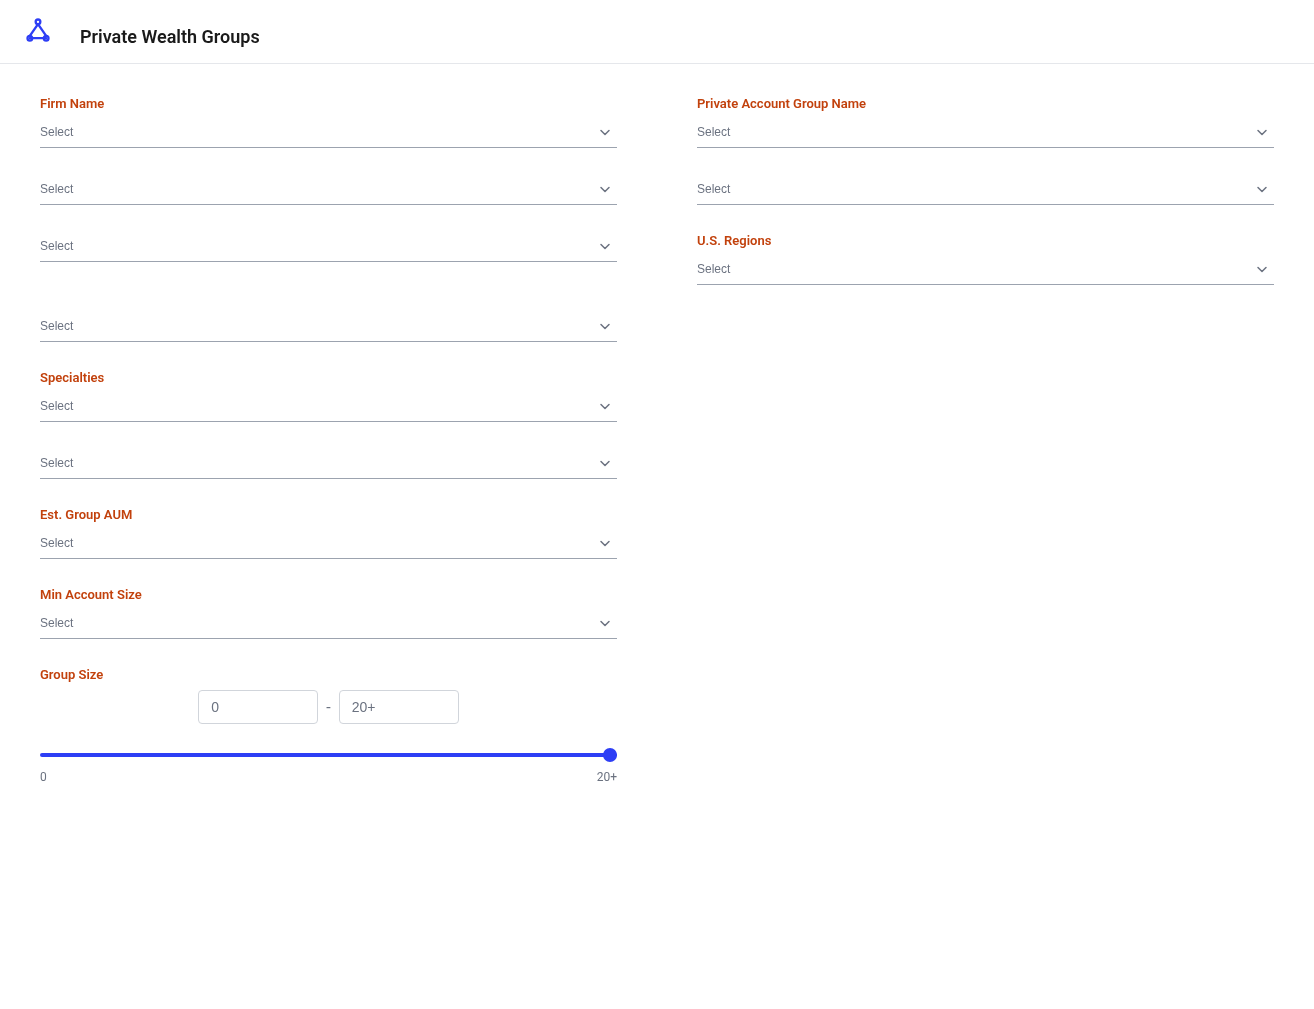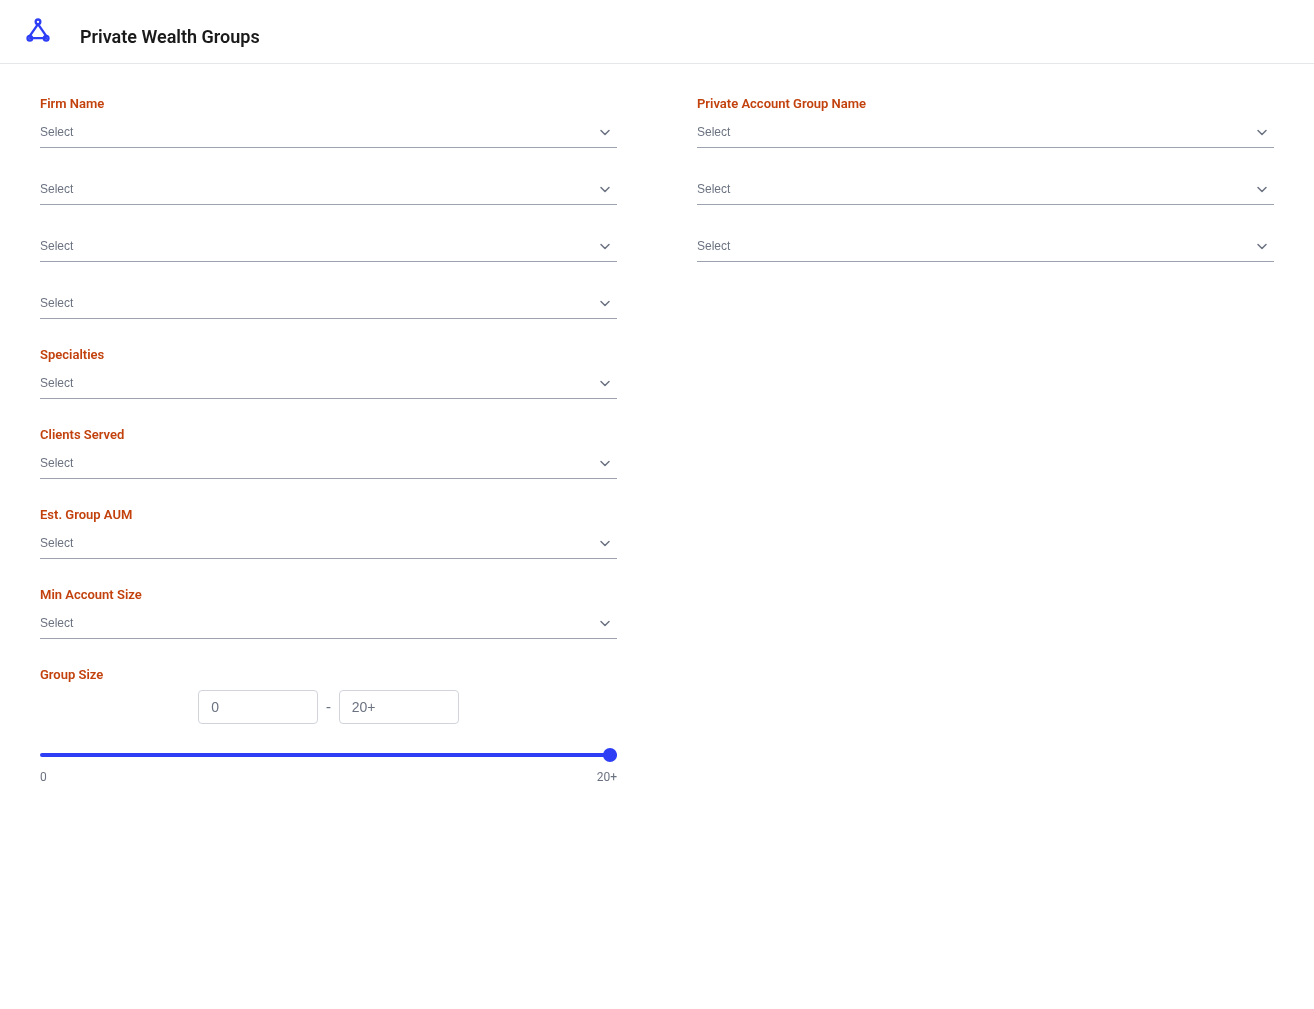--- a/index.html
+++ b/index.html
@@ -237,20 +237,21 @@
         </select>
         <span class="chevron-icon">
           <svg width="16" height="16" viewBox="0 0 16 16" fill="none">
             <path d="M4 6l4 4 4-4" stroke="#6b7280" stroke-width="1.5" stroke-linecap="round" stroke-linejoin="round"></path>
           </svg>
         </span>
       </div>
     </div>
 
     <div class="form-field">
+      <label class="field-label">U.S. Regions</label>
       <div class="select-wrapper">
         <select class="native-select">
           <option value="">Select</option>
         </select>
         <span class="chevron-icon">
           <svg width="16" height="16" viewBox="0 0 16 16" fill="none">
             <path d="M4 6l4 4 4-4" stroke="#6b7280" stroke-width="1.5" stroke-linecap="round" stroke-linejoin="round"></path>
           </svg>
         </span>
       </div>
@@ -281,21 +282,20 @@
           <svg width="16" height="16" viewBox="0 0 16 16" fill="none">
             <path d="M4 6l4 4 4-4" stroke="#6b7280" stroke-width="1.5" stroke-linecap="round" stroke-linejoin="round"></path>
           </svg>
         </span>
       </div>
     </div>
 
     <div></div>
 
     <div class="form-field">
-      <label class="field-label">Clients Served</label>
       <div class="select-wrapper">
         <select class="native-select">
           <option value="">Select</option>
         </select>
         <span class="chevron-icon">
           <svg width="16" height="16" viewBox="0 0 16 16" fill="none">
             <path d="M4 6l4 4 4-4" stroke="#6b7280" stroke-width="1.5" stroke-linecap="round" stroke-linejoin="round"></path>
           </svg>
         </span>
       </div>

